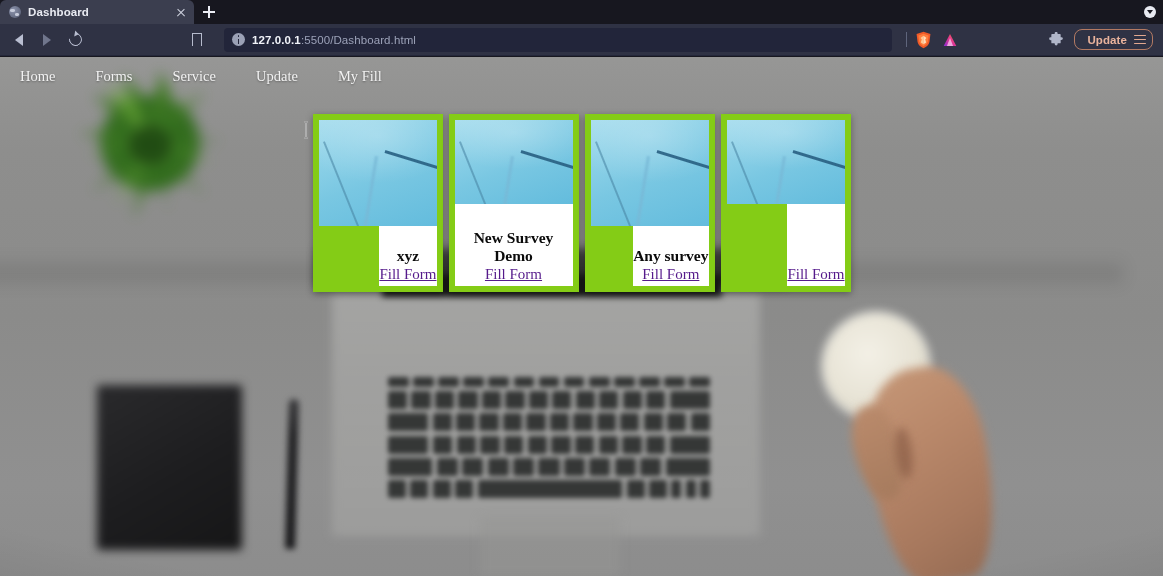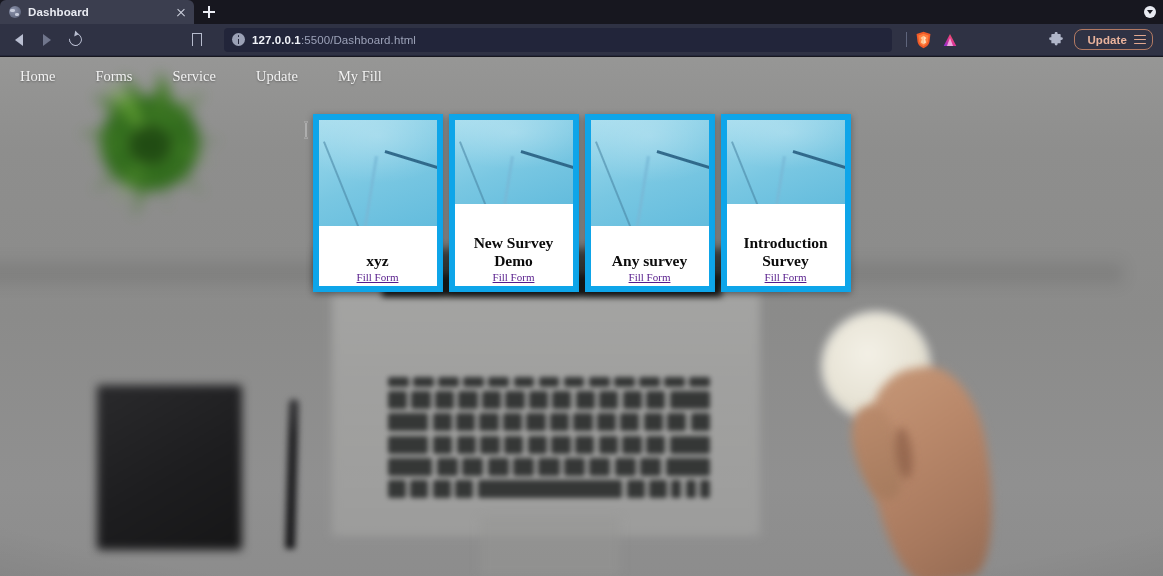--- a/index.html
+++ b/index.html
@@ -482,26 +482,27 @@
     display: flex;
     justify-content: center;
     align-items: flex-start;
     gap: 6px;
     z-index: 6;
   }
 
   .card {
     width: 130px;
     min-height: 178px;
-    background: #0ea5e9;
+    background: #84cc16;
     padding: 6px;
     display: flex;
     flex-direction: column;
     box-shadow: 0 2px 7px rgba(0,0,0,.35);
     cursor: pointer;
+    align-items: flex-end;
   }
 
   .card-img {
     width: 100%;
     height: 106px;
     background:
       linear-gradient(160deg, #a7ddee 0%, #8fd2e8 25%, #79c7e2 55%, #63bcdd 100%);
     position: relative;
     overflow: hidden;
     flex: 0 0 auto;
@@ -555,21 +556,21 @@
     font-weight: bold;
     font-size: 15.5px;
     color: #0b0b0b;
     text-align: center;
     line-height: 1.12;
     margin-bottom: 2px;
   }
 
   .card-link {
     font-family: "Liberation Serif", serif;
-    font-size: 11px;
+    font-size: 15px;
     color: #551a8b;
     text-decoration: underline;
     text-align: center;
     cursor: pointer;
   }
 
   .card--tall .card-img { height: 84px; }
 </style>
 </head>
 <body>
@@ -840,20 +841,19 @@
       </div>
 
       <div class="card card--tall">
         <div class="card-img">
           <span class="glow"></span>
             <span class="ln1"></span>
             <span class="ln2"></span>
             <span class="ln3"></span>
         </div>
         <div class="card-body">
-          <div class="card-title">Introduction Survey</div>
           <a class="card-link">Fill Form</a>
         </div>
       </div>
 
     </div>
   </div>
 </div>
 
 </body></html>

